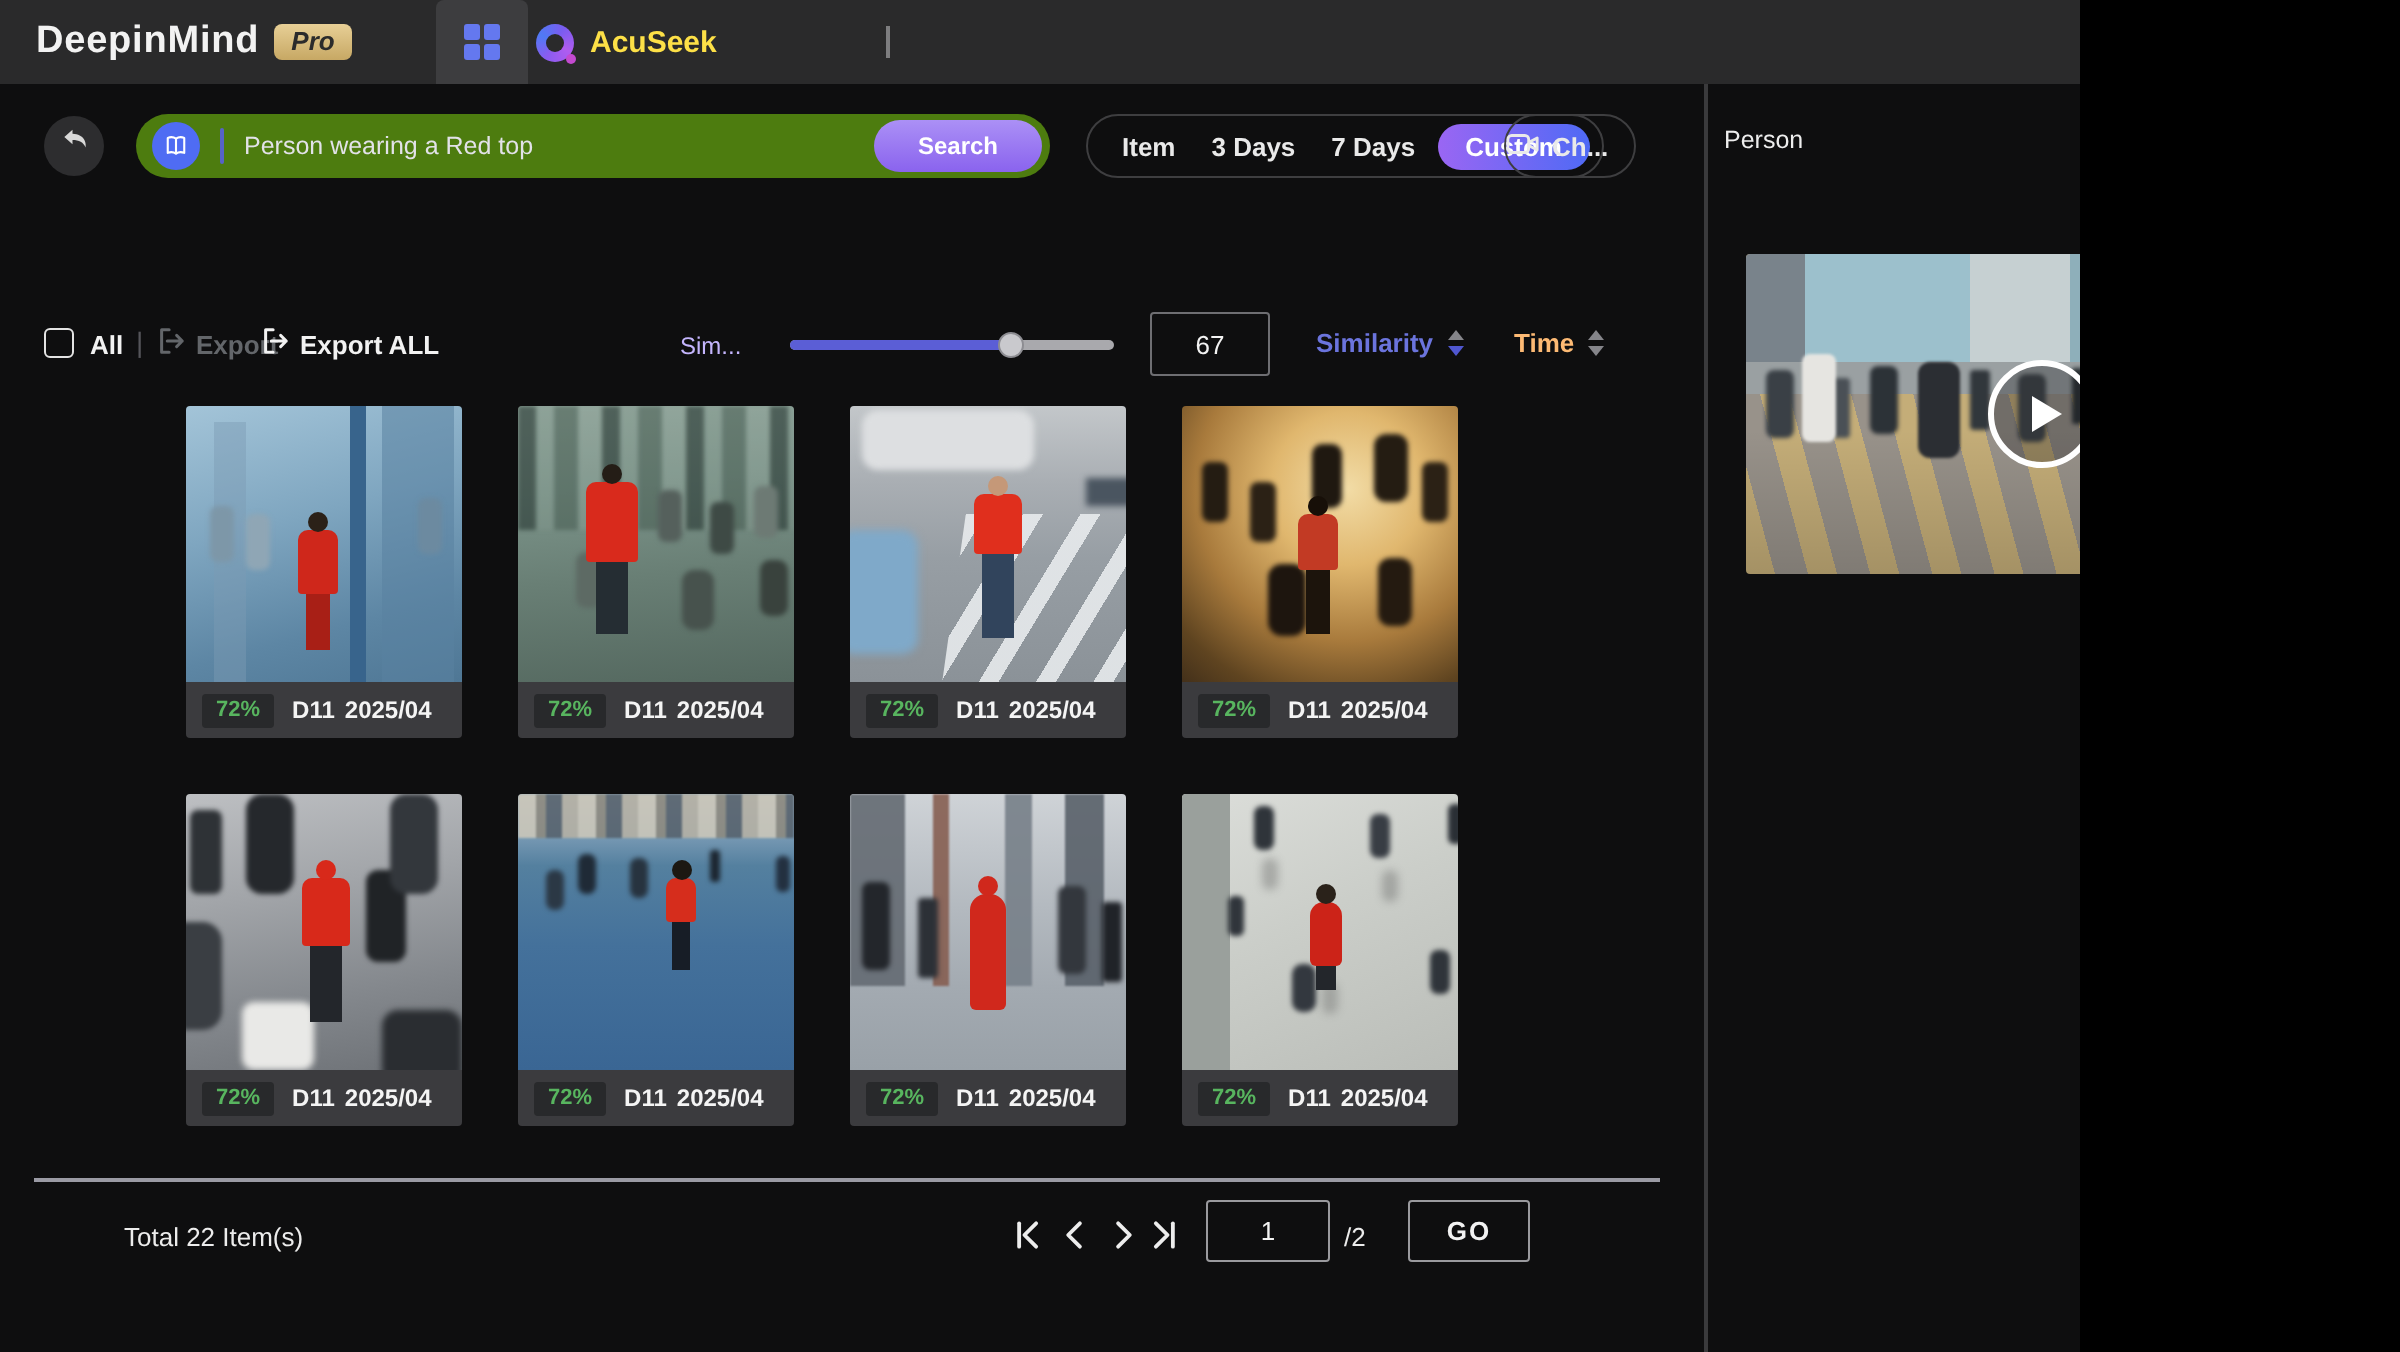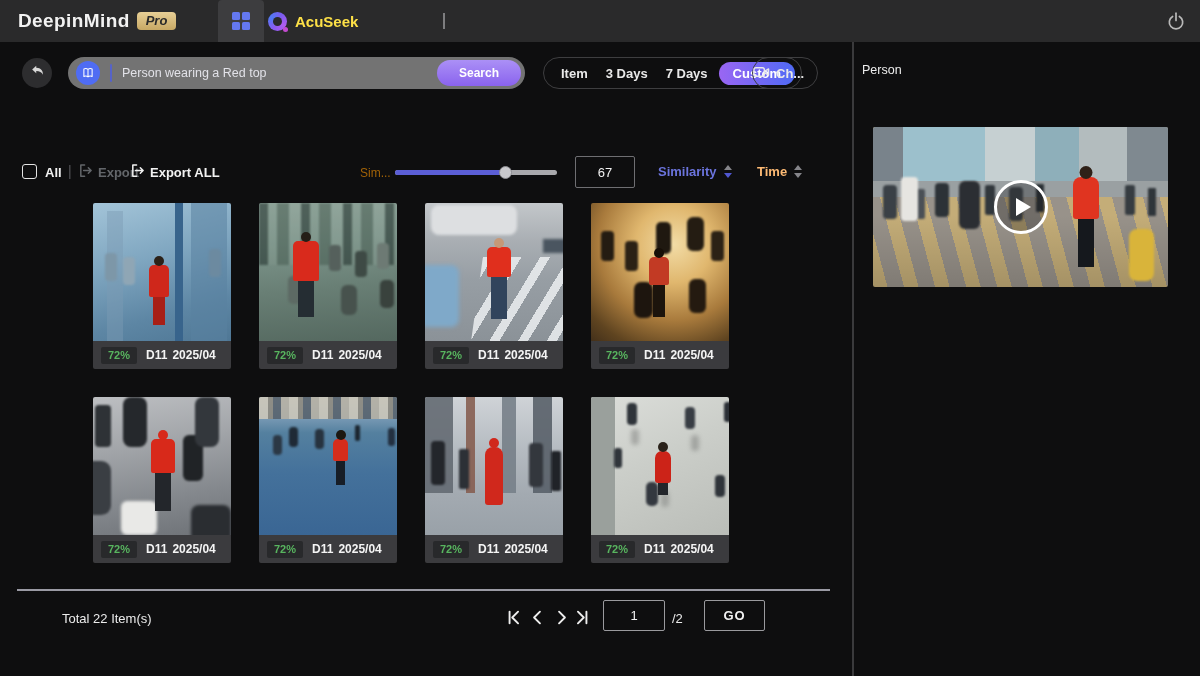--- a/index.html
+++ b/index.html
@@ -1,18 +1,18 @@
 <!DOCTYPE html>
 <html><head>
 <meta charset="utf-8">
 <style>
   * { margin:0; padding:0; box-sizing:border-box; }
   html,body { background:#000; }
   body { font-family:"Liberation Sans","DejaVu Sans",sans-serif; }
-  .frame { position:relative; width:1200px; height:676px; background:#0e0e0f; overflow:hidden; }
+  .frame { position:relative; width:1040px; height:676px; background:#0e0e0f; overflow:hidden; }
 
   
   .topbar { position:absolute; left:0; top:0; width:1200px; height:42px; background:#2a2a2b; }
   .logo-wrap { position:absolute; left:18px; top:0; height:42px; display:flex; align-items:center; }
   .logo-text { color:#f2f2f2; font-size:19px; font-weight:800; letter-spacing:.4px; }
   .pro-badge { margin-left:7px; padding:1px 9px 2px; border-radius:4px;
     background:linear-gradient(180deg,#e7cf96,#c7a864); color:#2b2b2b;
     font-size:13px; font-weight:800; font-style:italic; }
   .tab-apps { position:absolute; left:218px; top:0; width:46px; height:42px; background:#3d3d3f;
     border-radius:4px 4px 0 0; display:flex; align-items:center; justify-content:center; cursor:pointer; }
@@ -24,21 +24,21 @@
   .acu-ico::before { content:""; position:absolute; left:5px; top:5px; width:9px; height:9px; border-radius:50%; background:#2a2a2b; }
   .acu-ico::after { content:""; position:absolute; right:-1px; bottom:-1px; width:5px; height:5px; border-radius:50%; background:#c44ad0; }
   .acuseek-label { color:#fde047; font-size:15px; font-weight:700; }
   .tab-caret { position:absolute; left:443px; top:13px; width:2px; height:16px; background:#7d7d7f; }
   .power-btn { position:absolute; right:14px; top:11px; width:20px; height:20px; cursor:pointer; }
 
   
   .back-btn { position:absolute; left:22px; top:58px; width:30px; height:30px; border-radius:50%;
     background:#2d2d2f; display:flex; align-items:center; justify-content:center; cursor:pointer; }
   .search-pill { position:absolute; left:68px; top:57px; width:457px; height:32px; border-radius:16px;
-    background:#737373; display:flex; align-items:center; cursor:text; }
+    background:#4d7c0f; display:flex; align-items:center; cursor:text; }
   .src-ico { position:absolute; left:8px; top:4px; width:24px; height:24px; border-radius:50%;
     background:#4f6cf3; display:flex; align-items:center; justify-content:center; }
   .src-divider { position:absolute; left:42px; top:7px; width:2px; height:18px; background:#5663c8; border-radius:1px; }
   .search-text { position:absolute; left:54px; top:9px; color:#e2e2e8; font-size:12.5px; }
   .search-btn { position:absolute; right:4px; top:3px; width:84px; height:26px; border-radius:13px;
     background:linear-gradient(180deg,#ab90f6,#8a63ee); color:#fff; font-size:12px; font-weight:700;
     display:flex; align-items:center; justify-content:center; cursor:pointer; }
 
   .time-filter { position:absolute; left:543px; top:57px; height:32px; border:1px solid #3e3e40;
     border-radius:16px; display:flex; align-items:center; padding:0 6px 0 10px; gap:4px; }
@@ -79,21 +79,21 @@
     border-bottom:9px solid transparent; margin-left:5px; }
 
   
   .chk { position:absolute; left:22px; top:164px; width:15px; height:15px; border:1.7px solid #e3e3e3;
     border-radius:3px; cursor:pointer; }
   .lbl-all { position:absolute; left:45px; top:165px; color:#f2f2f2; font-size:13px; font-weight:700; }
   .tool-sep { position:absolute; left:68px; top:163px; color:#55555a; font-size:14px; }
   .export-btn { position:absolute; display:flex; align-items:center; gap:5px; cursor:pointer; font-size:13px; font-weight:700; }
   .export-dim { left:78px; top:163px; color:#63666a; }
   .export-all { left:130px; top:163px; color:#f2f2f2; }
-  .sim-label { position:absolute; left:340px; top:166px; color:#a16207; font-size:12px;margin-left:20px; }
+  .sim-label { position:absolute; left:340px; top:166px; color:#c4b5fd; font-size:12px; }
   .slider { position:absolute; left:395px; top:162px; width:162px; height:20px; cursor:pointer; }
   .slider .track { position:absolute; left:0; top:8px; width:100%; height:5px; border-radius:3px; background:#a9a9ad; }
   .slider .fill { position:absolute; left:0; top:8px; width:110px; height:5px; border-radius:3px; background:#5b5ed6; }
   .slider .handle { position:absolute; left:104px; top:4px; width:13px; height:13px; border-radius:50%;
     background:#c9c9cd; border:1px solid #8d8d92; cursor:grab; }
   .sim-value { position:absolute; left:575px; top:156px; width:60px; height:32px; background:transparent;
     border:1.5px solid #6e6e72; color:#f2f2f2; font-size:13px; text-align:center; border-radius:2px;
     font-family:inherit; }
   .sort-sim { position:absolute; left:658px; top:164px; display:flex; align-items:center; gap:7px; cursor:pointer; }
   .sort-sim .s-label { color:#6b74dd; font-size:13px; font-weight:600; }

